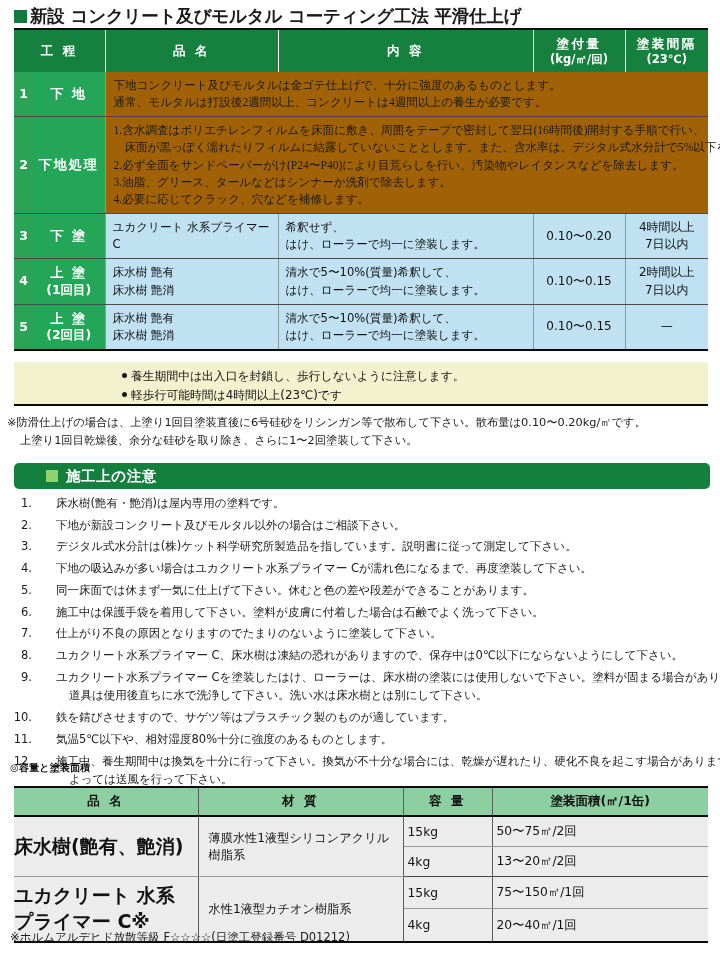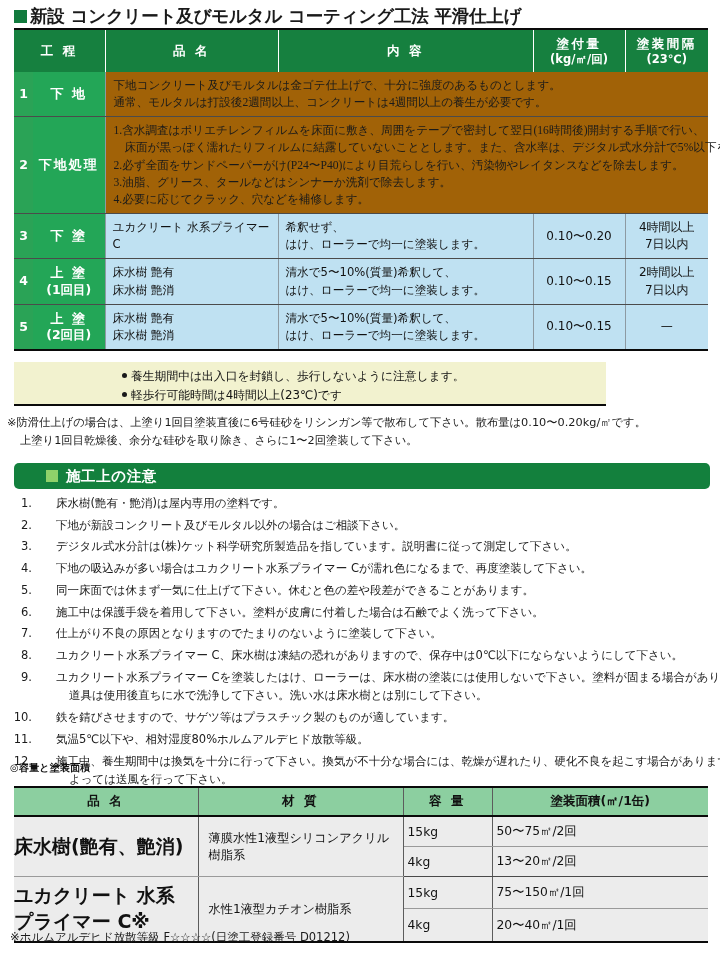--- a/index.html
+++ b/index.html
@@ -137,21 +137,21 @@
     background: #a16207;
     padding: 5px 8px;
     font-family: Liberation Serif, serif;
   }
 
   
   .cream-band {
     position: absolute;
     left: 14px;
     top: 362px;
-    width: 592px;
+    width: 694px;
     height: 44px;
     background: #f2f2cf;
     border-bottom: 2.5px solid #0a0a0a;
     box-sizing: border-box;
     padding: 5px 16px 0 108px;
   }
   .cream-band .bullet-line {
     font-size: 11.8px;
     line-height: 1.62;
     white-space: nowrap;
@@ -509,21 +509,21 @@
     <div class="item">
       <span class="num">10.</span>
       <span class="body">
         <span class="ln">鉄を錆びさせますので、サゲツ等はプラスチック製のものが適しています。</span>
       </span>
     </div>
 
     <div class="item">
       <span class="num">11.</span>
       <span class="body">
-        <span class="ln">気温5℃以下や、相対湿度80%ホルムアルデヒド放散等級。</span>
+        <span class="ln">気温5℃以下や、相対湿度80%十分に強度のあるものとします。</span>
       </span>
     </div>
 
     <div class="item">
       <span class="num">12.</span>
       <span class="body">
         <span class="ln">施工中、養生期間中は換気を十分に行って下さい。換気が不十分な場合には、乾燥が遅れたり、硬化不良を起こす場合がありますので、場合に</span>
         <span class="ln indent">よっては送風を行って下さい。</span>
       </span>
     </div>

